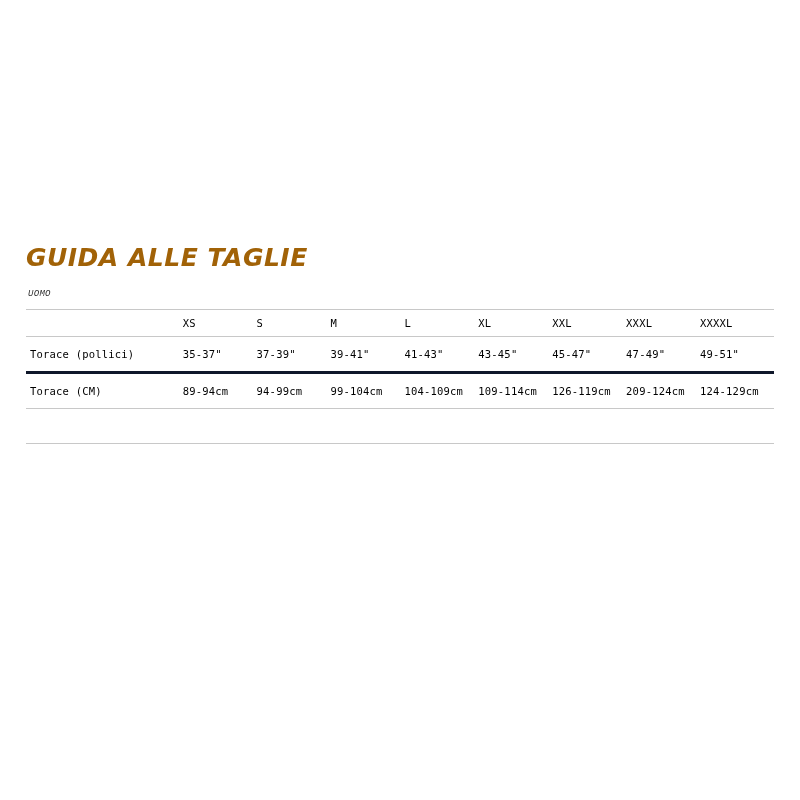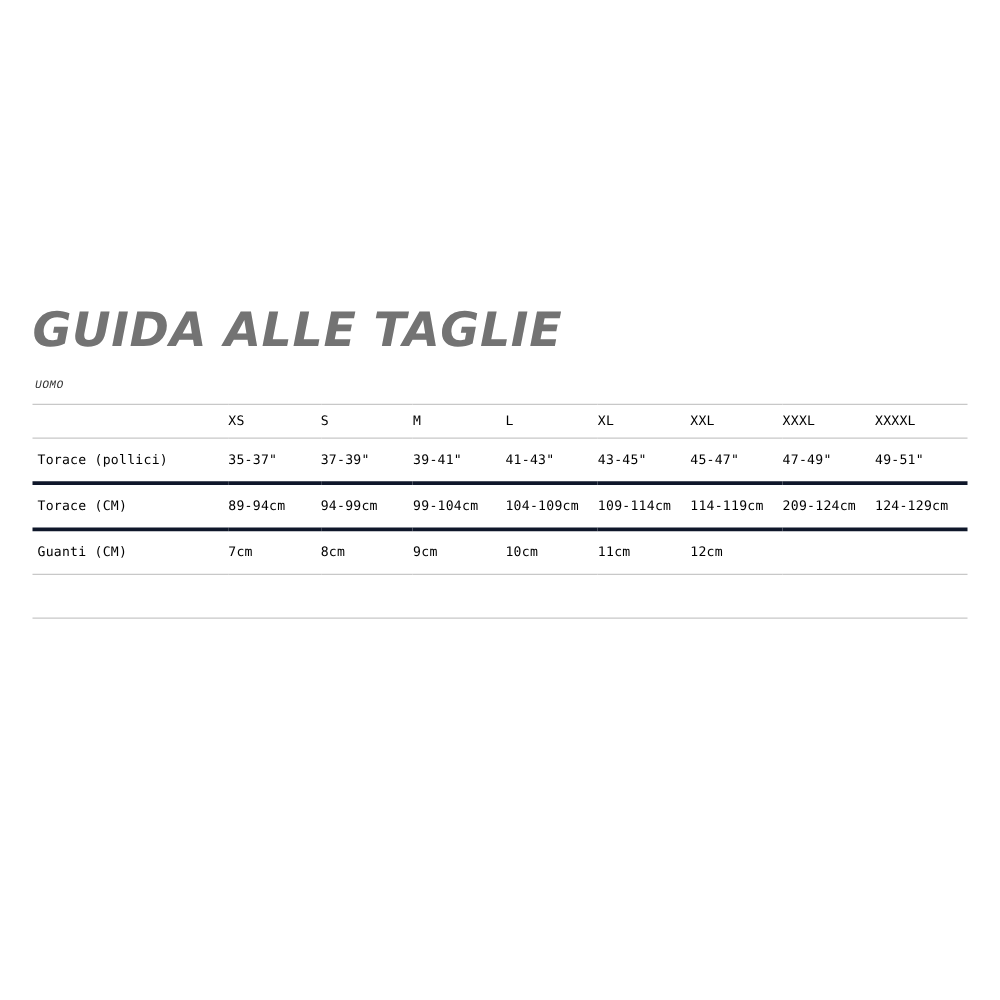--- a/index.html
+++ b/index.html
@@ -23,23 +23,23 @@
   .content {
     position: absolute;
     left: 26px;
     top: 245px;
     width: 748px;
   }
   .title {
     font-family: "DejaVu Sans", sans-serif;
     font-weight: bold;
     font-style: italic;
-    font-size: 38px;
+    font-size: 25px;
     letter-spacing: 0.5px;
-    color: #737373;
+    color: #a16207;
     margin: 0 0 18px 0;
     line-height: 1.05;
   }
   .subtitle {
     font-family: Liberation Mono, monospace;
     font-style: italic;
     font-size: 9px;
     color: #333;
     margin: 0 0 10px 2px;
     letter-spacing: 0.3px;
@@ -135,33 +135,22 @@
           <td>47-49"</td>
           <td>49-51"</td>
         </tr>
         <tr>
           <td class="row-label">Torace (CM)</td>
           <td>89-94cm</td>
           <td>94-99cm</td>
           <td>99-104cm</td>
           <td>104-109cm</td>
           <td>109-114cm</td>
-          <td>114-119cm</td>
+          <td>126-119cm</td>
           <td>209-124cm</td>
           <td>124-129cm</td>
-        </tr>
-        <tr>
-          <td class="row-label">Guanti (CM)</td>
-          <td>7cm</td>
-          <td>8cm</td>
-          <td>9cm</td>
-          <td>10cm</td>
-          <td>11cm</td>
-          <td>12cm</td>
-          <td></td>
-          <td></td>
         </tr>
       </tbody>
     </table>
 
     <div class="after-rule"></div>
   </div>
 </div>
 
 </body></html>

